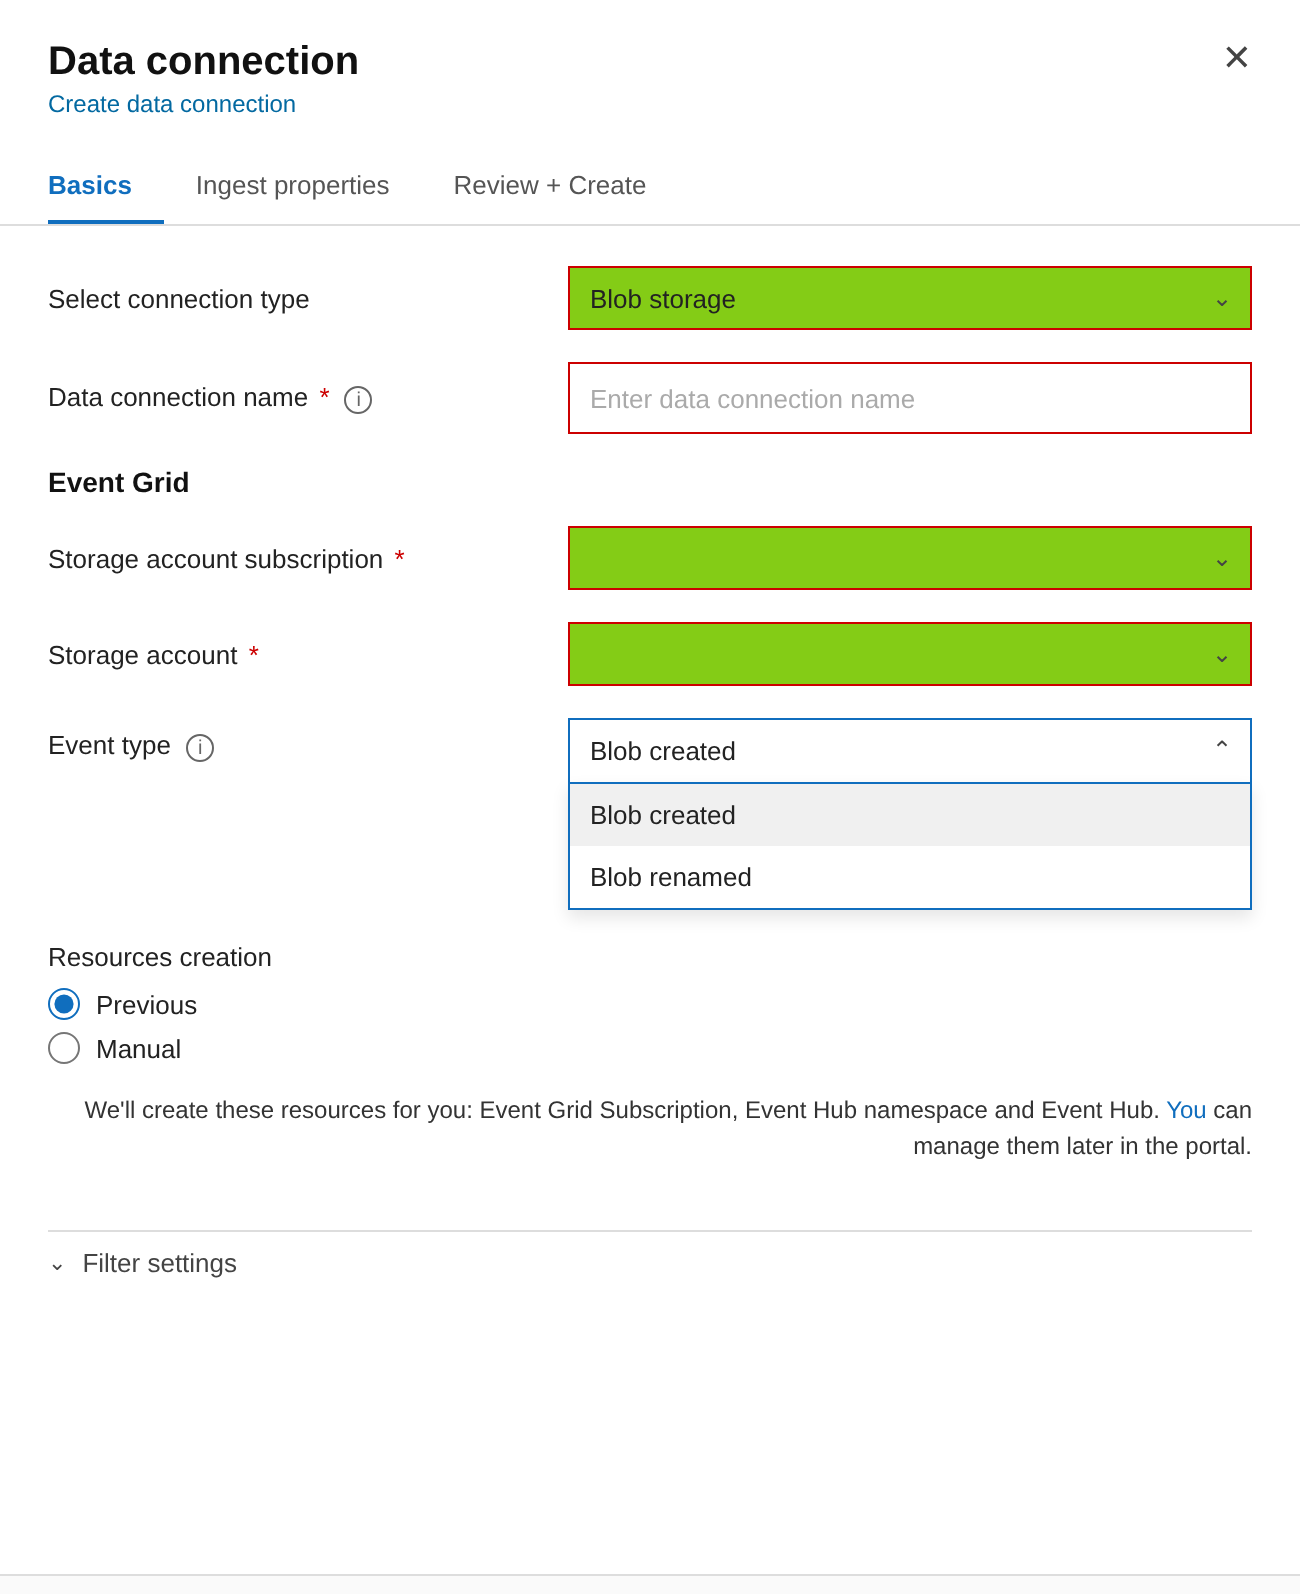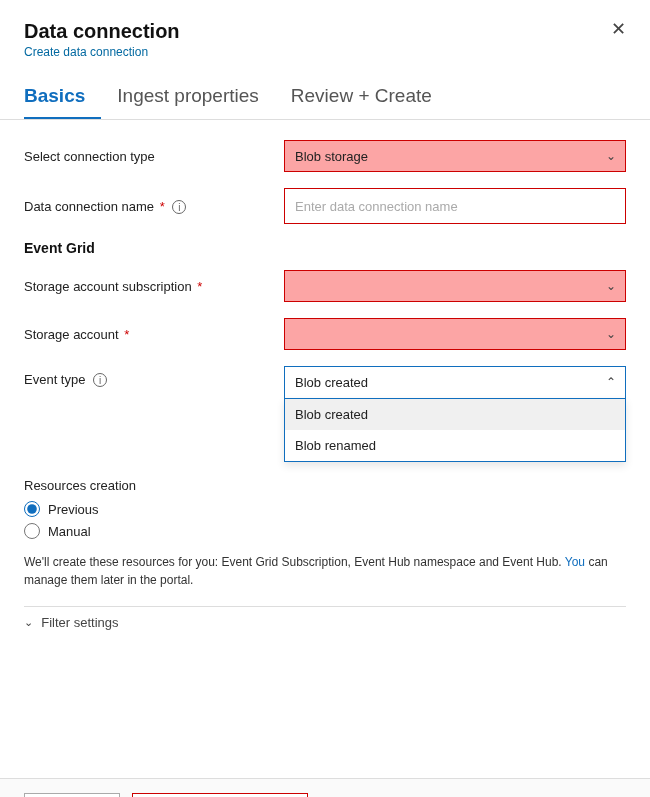--- a/index.html
+++ b/index.html
@@ -49,21 +49,21 @@
     }
     .tabs {
       display: flex;
       padding: 0 24px;
       border-bottom: 1px solid #ddd;
       margin-top: 8px;
     }
     .tab {
       padding: 10px 16px 10px 0;
       margin-right: 16px;
-      font-size: 19px;
+      font-size: 13px;
       color: #555;
       cursor: pointer;
       border-bottom: 2px solid transparent;
     }
     .tab.active {
       color: #106ebe;
       border-bottom: 2px solid #106ebe;
       font-weight: 600;
     }
     .modal-body {
@@ -117,21 +117,21 @@
       flex: 1;
       position: relative;
     }
     .select-control {
       width: 100%;
       height: 32px;
       border: 1px solid #c00;
       padding: 0 32px 0 10px;
       font-size: 13px;
       color: #222;
-      background: #fca5a5;
+      background: #84cc16;
       appearance: none;
       cursor: pointer;
       outline: none;
     }
     .chevron-down {
       position: absolute;
       right: 10px;
       top: 50%;
       transform: translateY(-50%);
       pointer-events: none;
@@ -214,21 +214,22 @@
     }
     .radio-label {
       font-size: 13px;
       color: #222;
     }
     .info-text {
       font-size: 12px;
       color: #333;
       line-height: 1.5;
       margin-top: 10px;
-      margin-bottom: 17px;
+      margin-bottom: 33px;
+      text-align: right;
     }
     .info-text a {
       color: #106ebe;
       text-decoration: none;
     }
     .filter-section {
       display: flex;
       align-items: center;
       cursor: pointer;
       color: #444;

